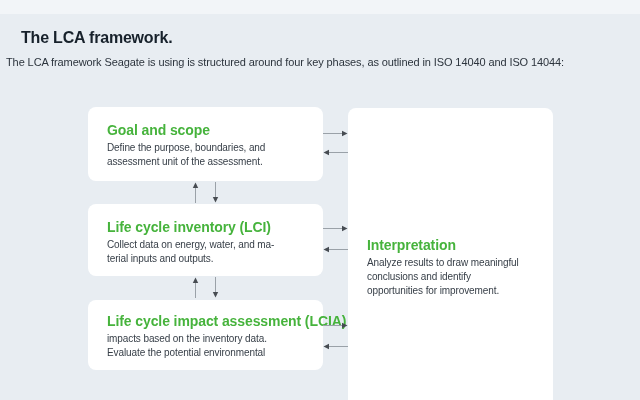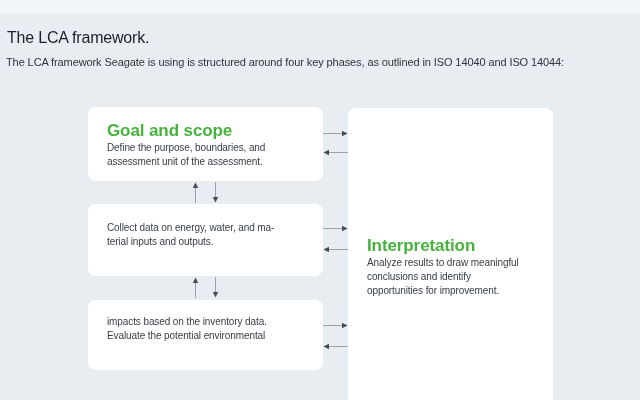--- a/index.html
+++ b/index.html
@@ -8,22 +8,22 @@
     position:relative;
     width:640px;height:400px;
     background:#e8edf2;
     overflow:hidden;
   }
   .top-strip{
     position:absolute;left:0;top:0;width:640px;height:14px;
     background:#f2f5f8;
   }
   .page-title{
-    position:absolute;left:7px;top:29px;
-    font-size:16px;font-weight:normal;color:#17212b;
+    position:absolute;left:21px;top:29px;
+    font-size:16px;font-weight:bold;color:#17212b;
     letter-spacing:-0.2px;
   }
   .page-subtitle{
     position:absolute;left:6px;top:56px;
     font-size:11px;color:#2c343d;
     letter-spacing:-0.1px;white-space:nowrap;
   }
   .card{
     position:absolute;
     background:#ffffff;
@@ -33,21 +33,21 @@
   }
   .card-goal{left:88px;top:107px;width:235px;height:74px;padding-top:17px;}
   .card-lci{left:88px;top:204px;width:235px;height:72px;padding-top:17px;}
   .card-lcia{left:88px;top:300px;width:235px;height:70px;padding-top:15px;}
   .card-interp{
     left:348px;top:108px;width:205px;height:321px;
     display:flex;flex-direction:column;justify-content:center;
     padding-top:0;
   }
   .card-heading{
-    font-size:17px;font-weight:bold;color:#46b33c;
+    font-size:14px;font-weight:bold;color:#46b33c;
     line-height:13px;margin:0 0 4px 0;white-space:nowrap;
     letter-spacing:-0.1px;
   }
   .card-line{
     font-size:10px;color:#363e47;line-height:14px;
     white-space:nowrap;letter-spacing:-0.1px;
   }
   .arrow{position:absolute;display:block;}
 </style>
 </head>
@@ -60,25 +60,27 @@
   <div class="page-title">The LCA framework.</div>
   <div class="page-subtitle">The LCA framework Seagate is using is structured around four key phases, as outlined in ISO 14040 and ISO 14044:</div>
 
   <div class="card card-goal">
     <div class="card-heading">Goal and scope</div>
     <div class="card-line">Define the purpose, boundaries, and</div>
     <div class="card-line">assessment unit of the assessment.</div>
   </div>
 
   <div class="card card-lci">
+    <div class="card-heading">Life cycle inventory (LCI)</div>
     <div class="card-line">Collect data on energy, water, and ma-</div>
     <div class="card-line">terial inputs and outputs.</div>
   </div>
 
   <div class="card card-lcia">
+    <div class="card-heading">Life cycle impact assessment (LCIA)</div>
     <div class="card-line">impacts based on the inventory data.</div>
     <div class="card-line">Evaluate the potential environmental</div>
   </div>
 
   <div class="card card-interp">
     <div class="card-heading">Interpretation</div>
     <div class="card-line">Analyze results to draw meaningful</div>
     <div class="card-line">conclusions and identify</div>
     <div class="card-line">opportunities for improvement.</div>
   </div>

